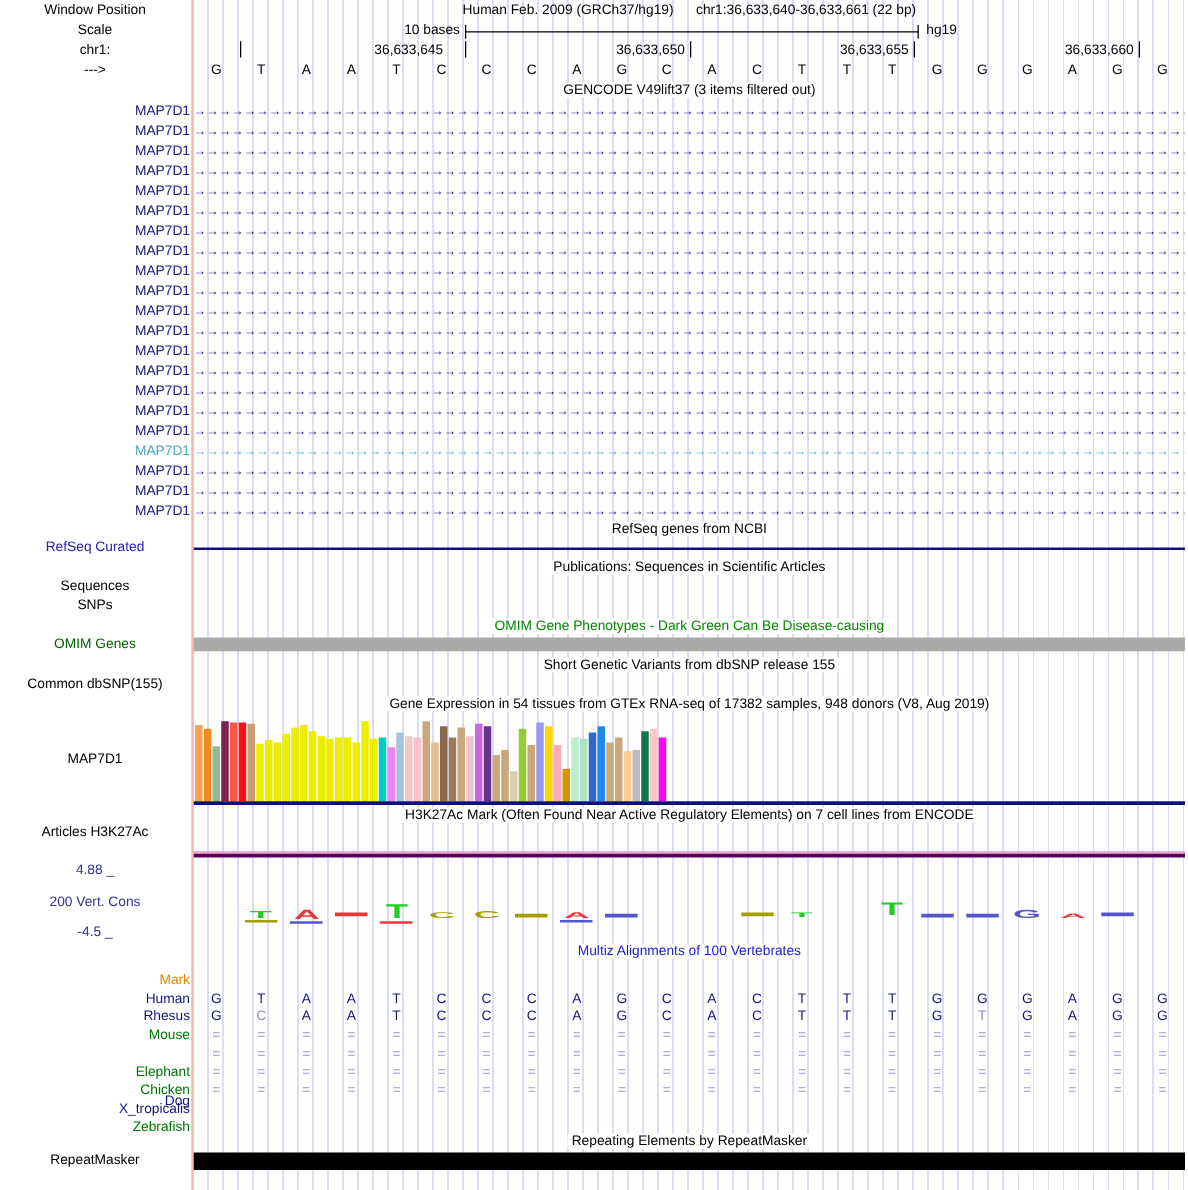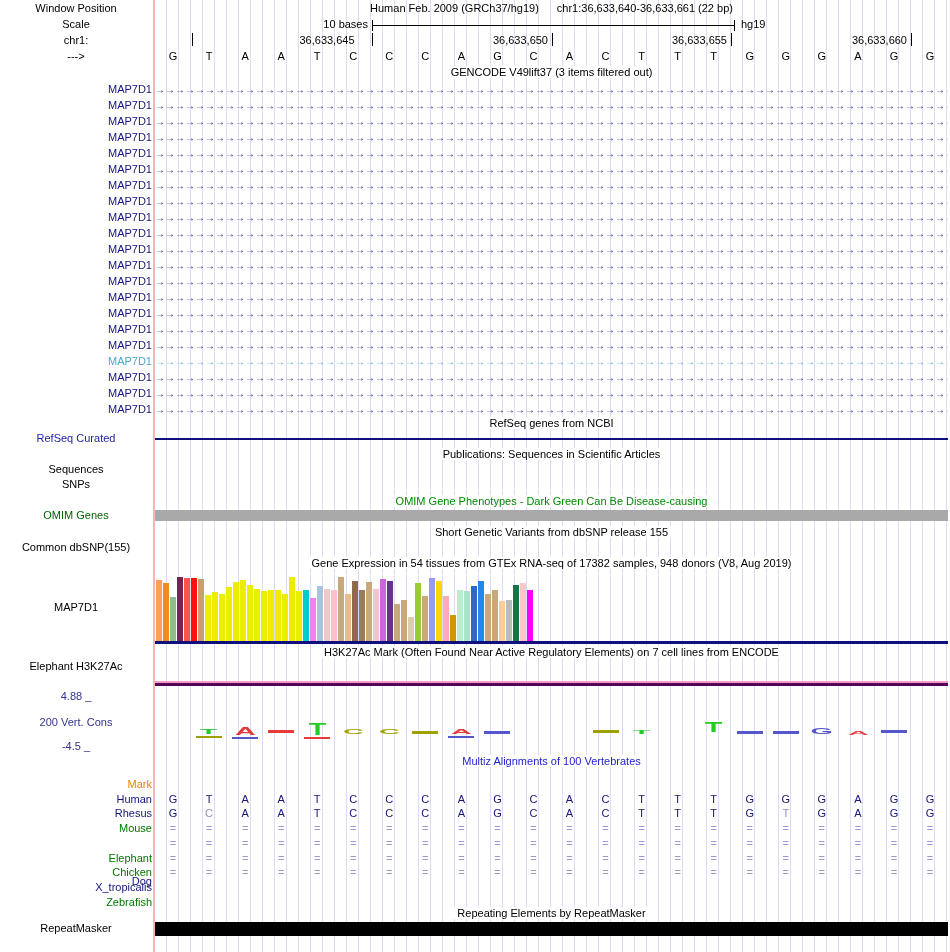--- a/index.html
+++ b/index.html
@@ -123,21 +123,21 @@
       <div style="position: absolute; left: 492px; top: 590px; width: 6px; height: 51px; background: rgb(201, 169, 123);"></div>
       <div style="position: absolute; left: 499px; top: 601px; width: 6px; height: 40px; background: rgb(255, 204, 153);"></div>
       <div style="position: absolute; left: 506px; top: 600px; width: 6px; height: 41px; background: rgb(187, 187, 187);"></div>
       <div style="position: absolute; left: 513px; top: 585px; width: 6px; height: 56px; background: rgb(17, 119, 68);"></div>
       <div style="position: absolute; left: 520px; top: 583px; width: 6px; height: 58px; background: rgb(255, 200, 200);"></div>
       <div style="position: absolute; left: 527px; top: 590px; width: 6px; height: 51px; background: rgb(255, 0, 255);"></div>
     </div>
   <div id="gtex-baseline" class="abs"></div>
 
   <div class="title" style="top:646px"><span>H3K27Ac Mark (Often Found Near Active Regulatory Elements) on 7 cell lines from ENCODE</span></div>
-  <div class="lbl" style="top:660px">Elephant H3K27Ac</div>
+  <div class="lbl" style="top:660px">Articles H3K27Ac</div>
   <div id="h3k-pink" class="abs"></div>
   <div id="h3k-violet" class="abs"></div>
 
   <div class="lbl c-cons" style="top:690px">4.88 _</div>
   <div class="lbl c-cons" style="top:716px">200 Vert. Cons</div>
   <div class="lbl c-cons" style="top:740px">-4.5 _</div>
   <div id="cons-logo">
       <div style="position: absolute; left: 191.045px; top: 729px; width: 36.0455px; height: 6px; display: flex; align-items: flex-end; justify-content: center; overflow: visible;">
         <span style="font-size: 12px; line-height: 9px; font-weight: bold; color: rgb(34, 204, 34); transform: scale(2.4, 0.67); transform-origin: center bottom; display: block;">T</span>
       </div>

